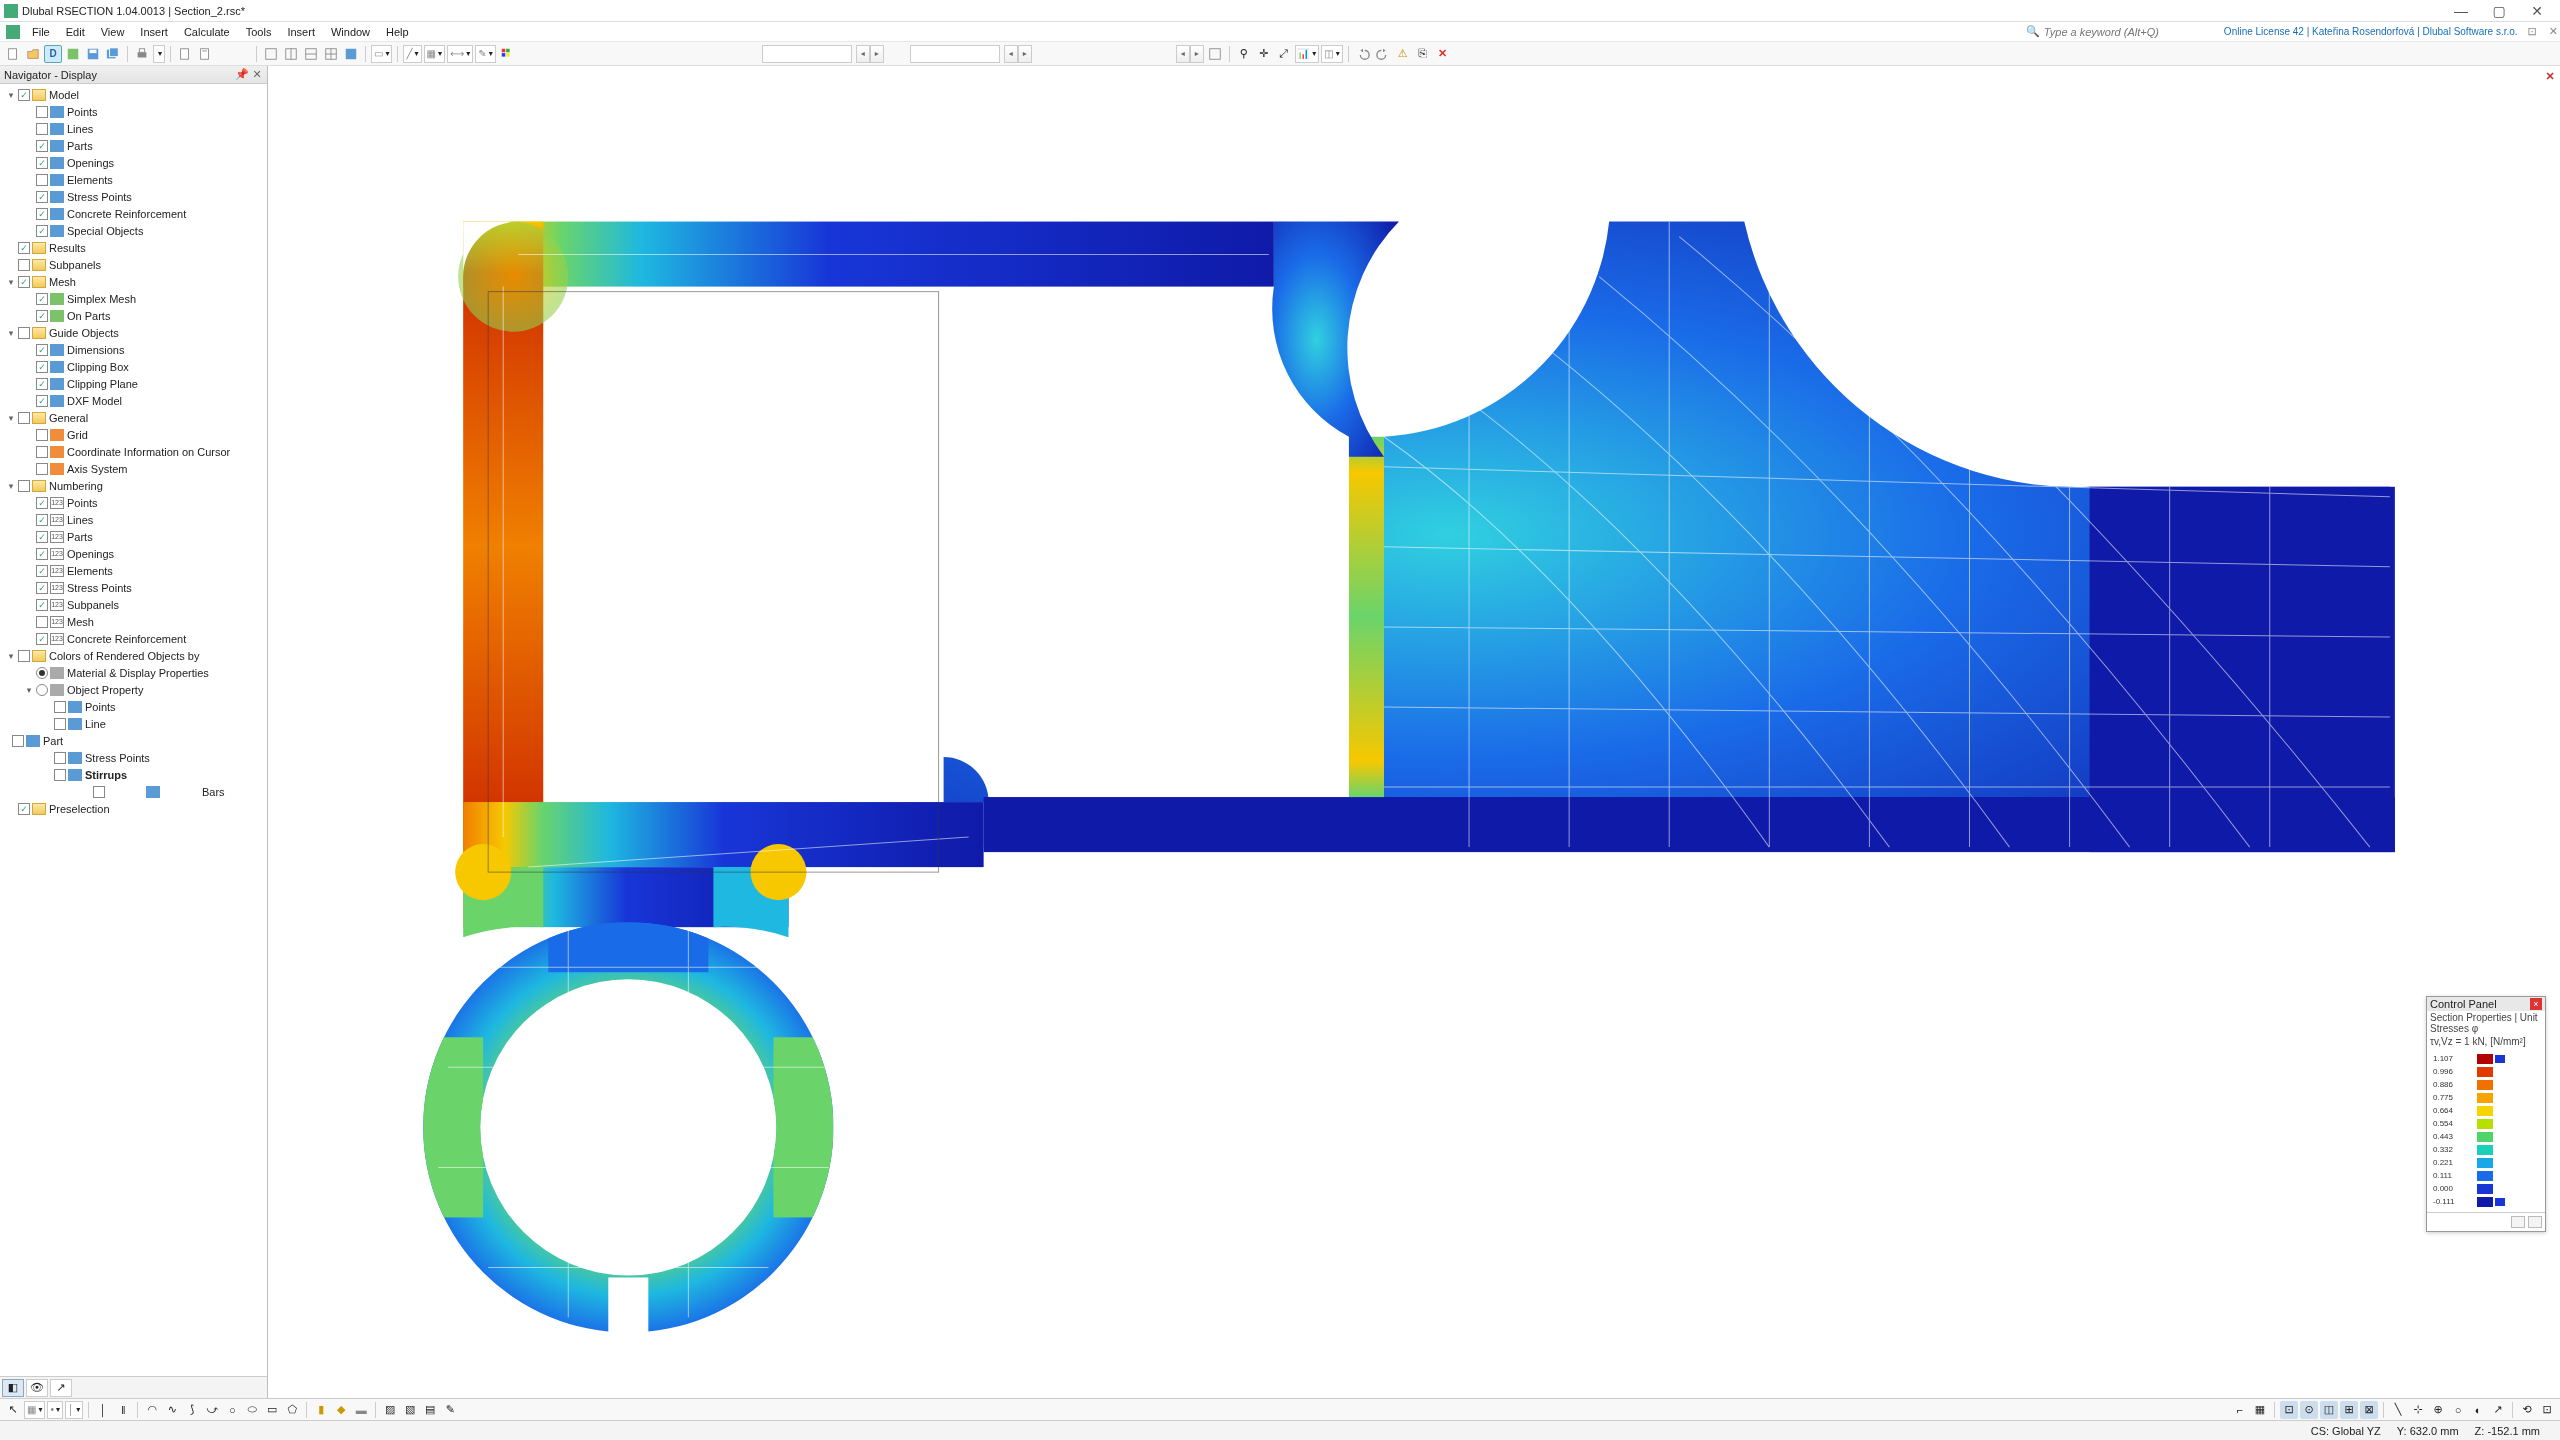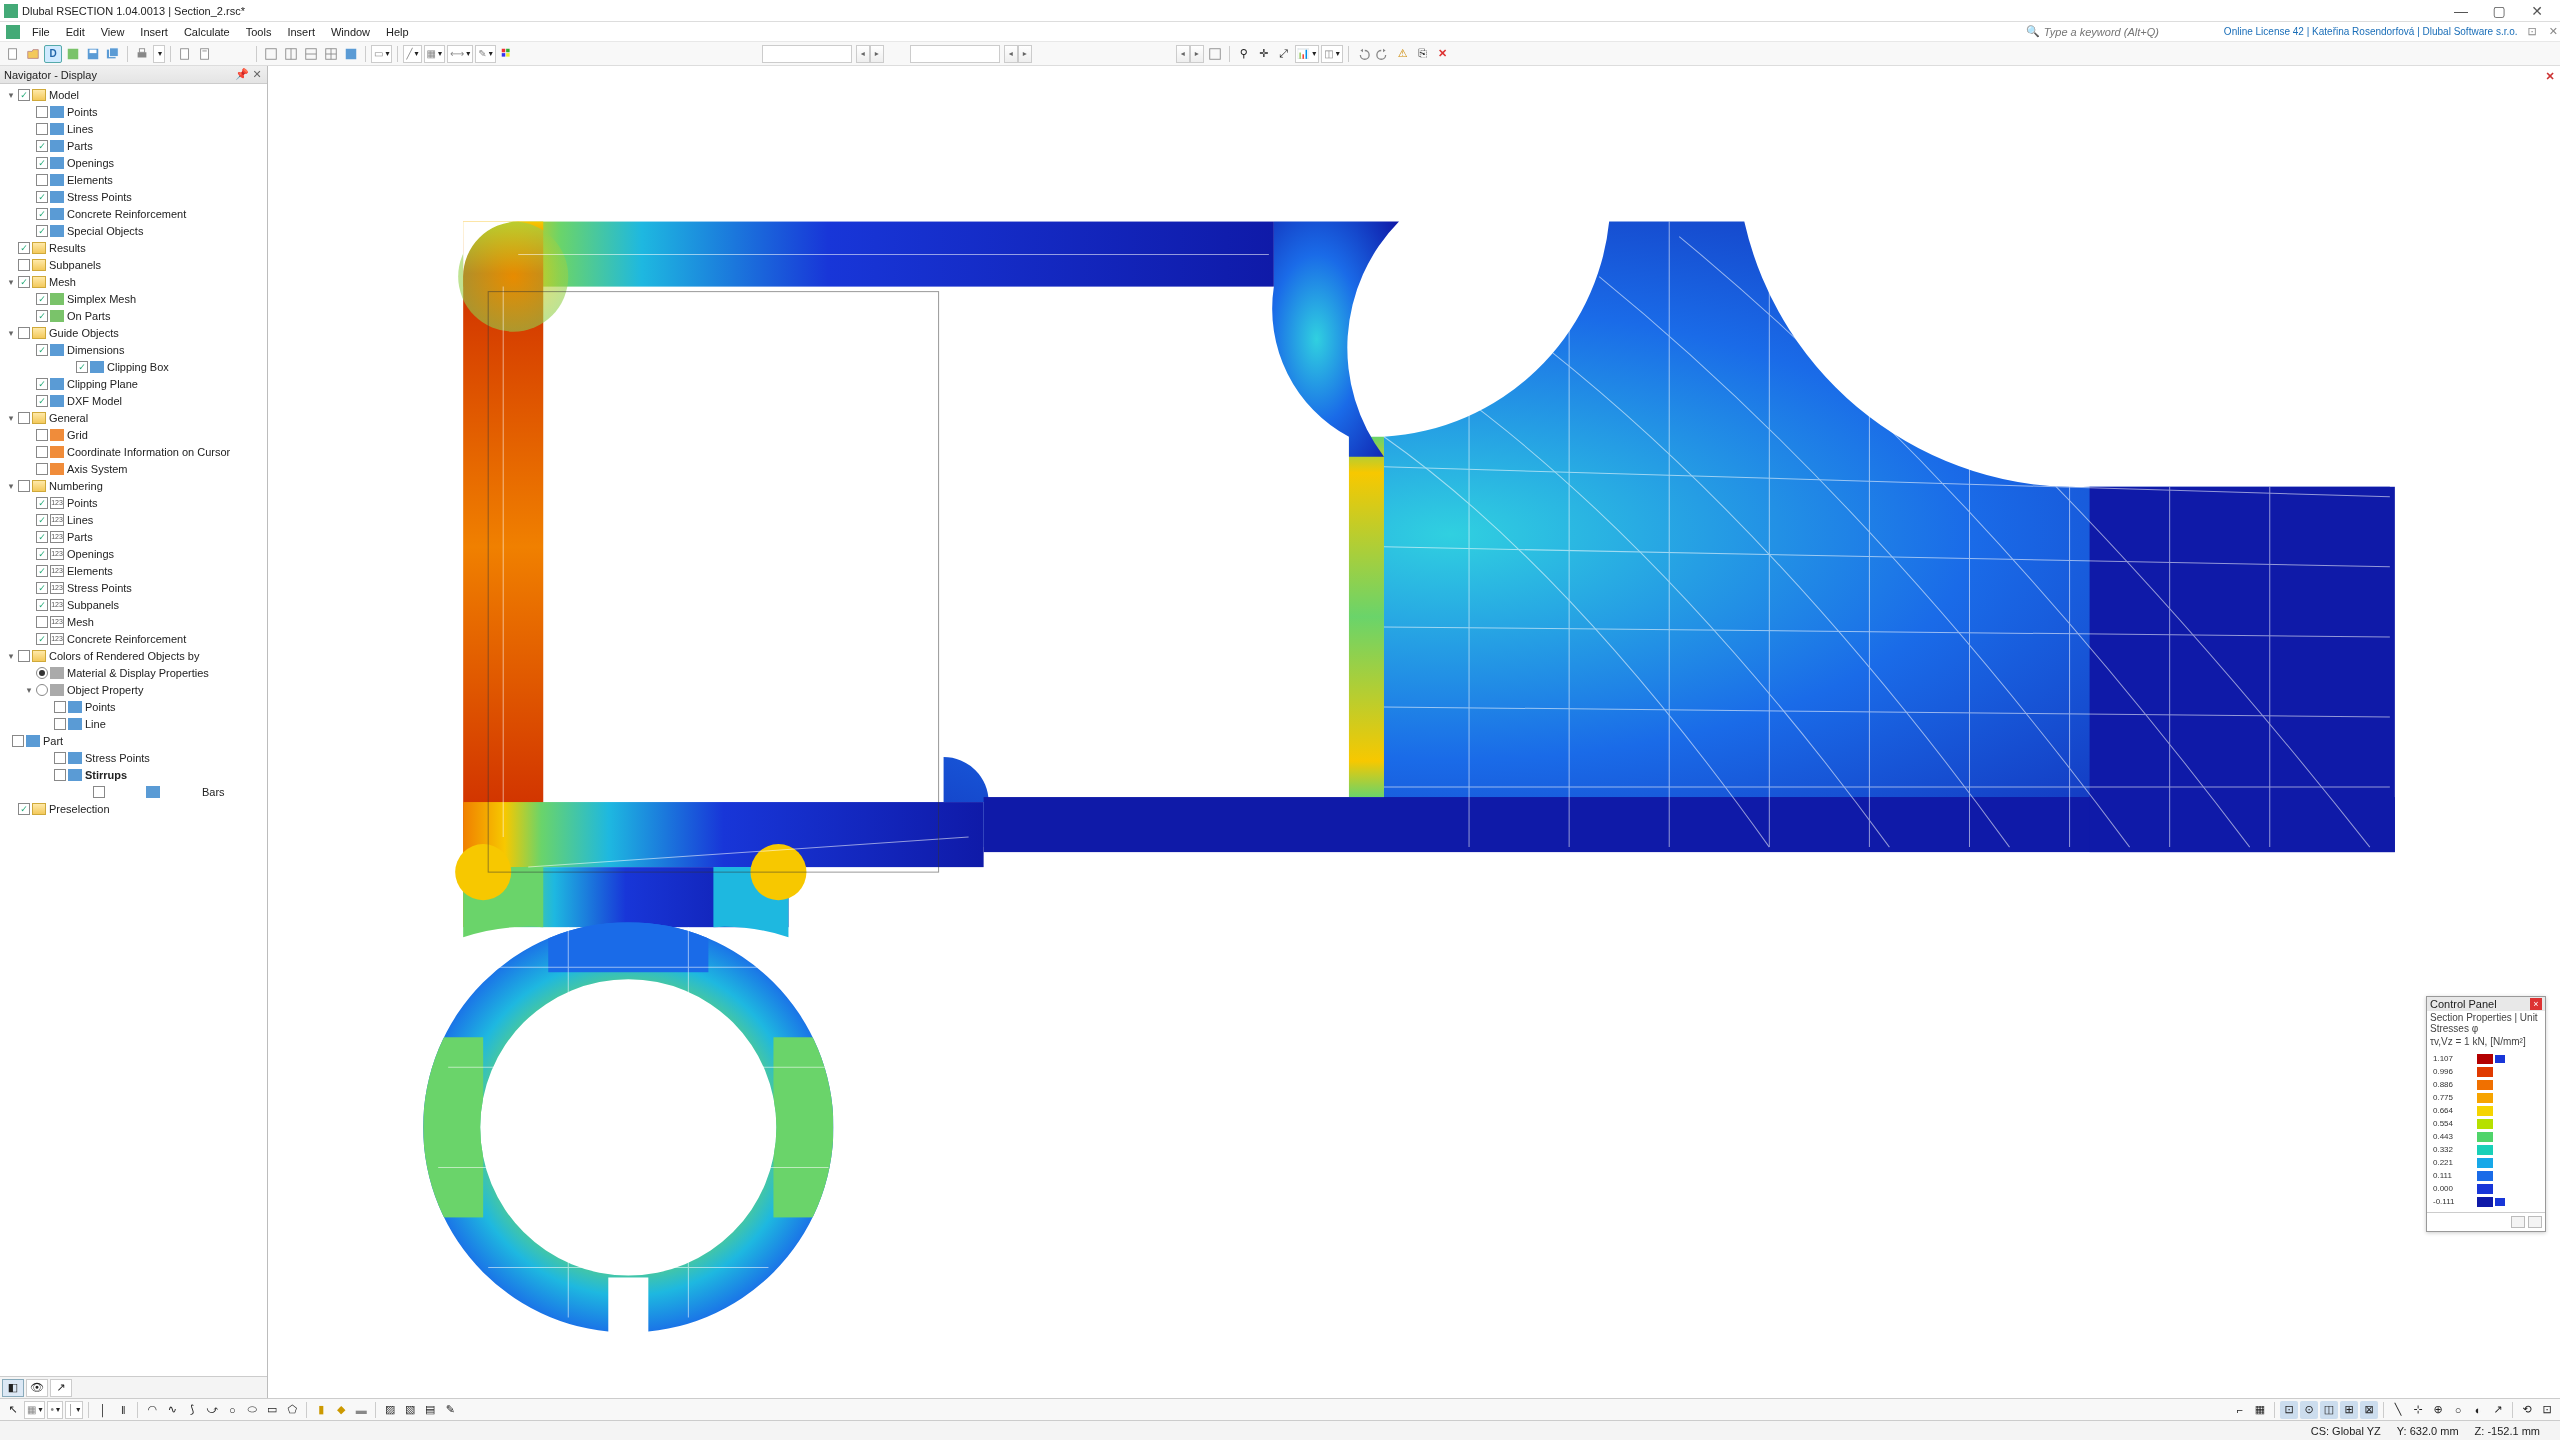--- a/index.html
+++ b/index.html
@@ -332,21 +332,21 @@
           <span class="cb"></span>
           <span class="ic folder"></span>
           <span class="lbl">Guide Objects</span>
         </div>
         <div class="node" style="padding-left: 24px;">
           <span class="tw"> </span>
           <span class="cb checked"></span>
           <span class="ic blue"></span>
           <span class="lbl">Dimensions</span>
         </div>
-        <div class="node" style="padding-left: 24px; margin-left: 40px;">
+        <div class="node" style="padding-left: 24px;">
           <span class="tw"> </span>
           <span class="cb checked"></span>
           <span class="ic blue"></span>
           <span class="lbl">Clipping Box</span>
         </div>
         <div class="node" style="padding-left: 24px;">
           <span class="tw"> </span>
           <span class="cb checked"></span>
           <span class="ic blue"></span>
           <span class="lbl">Clipping Plane</span>

